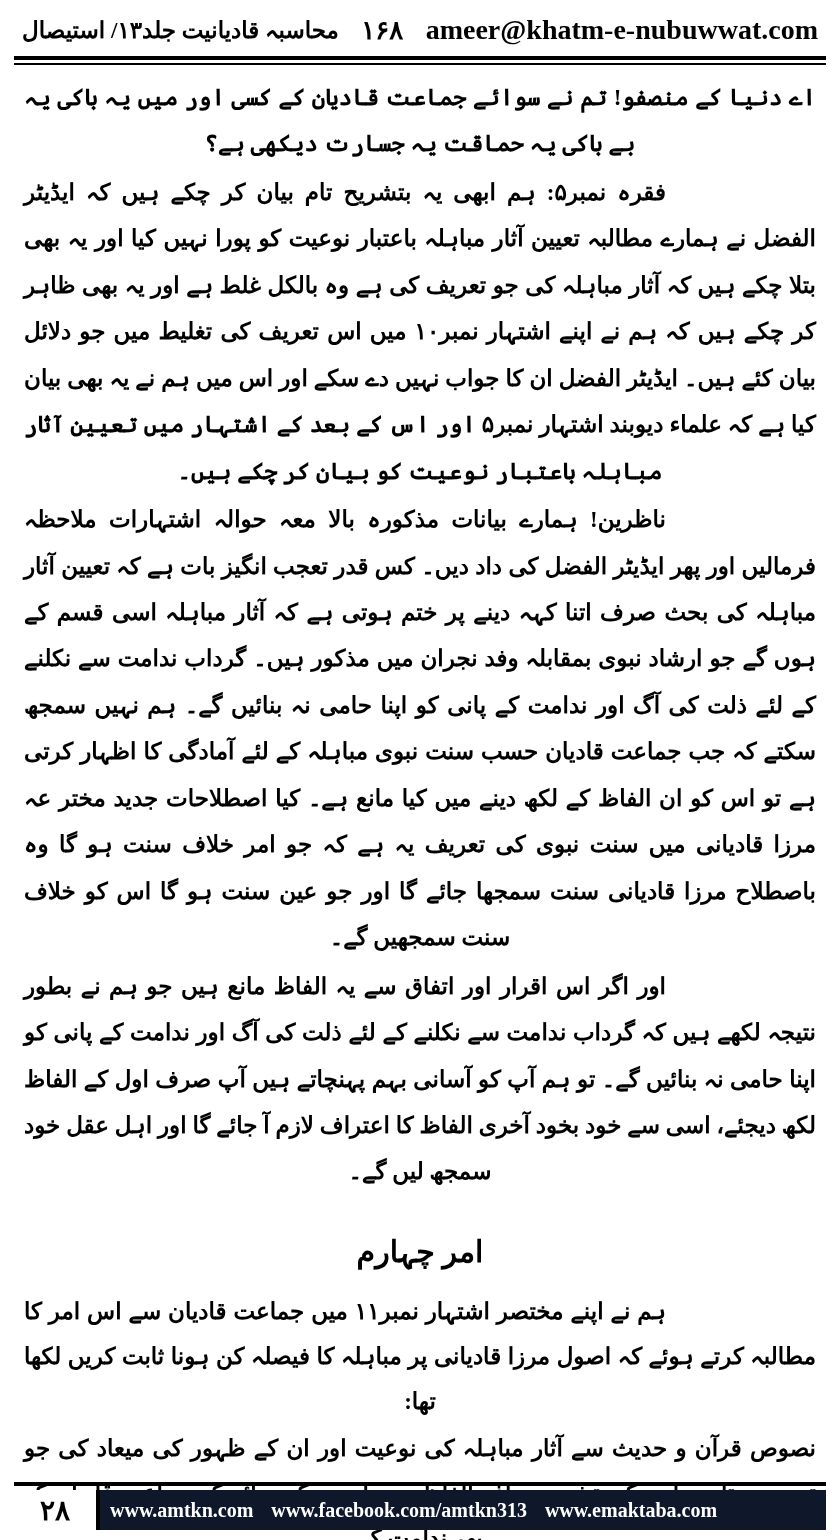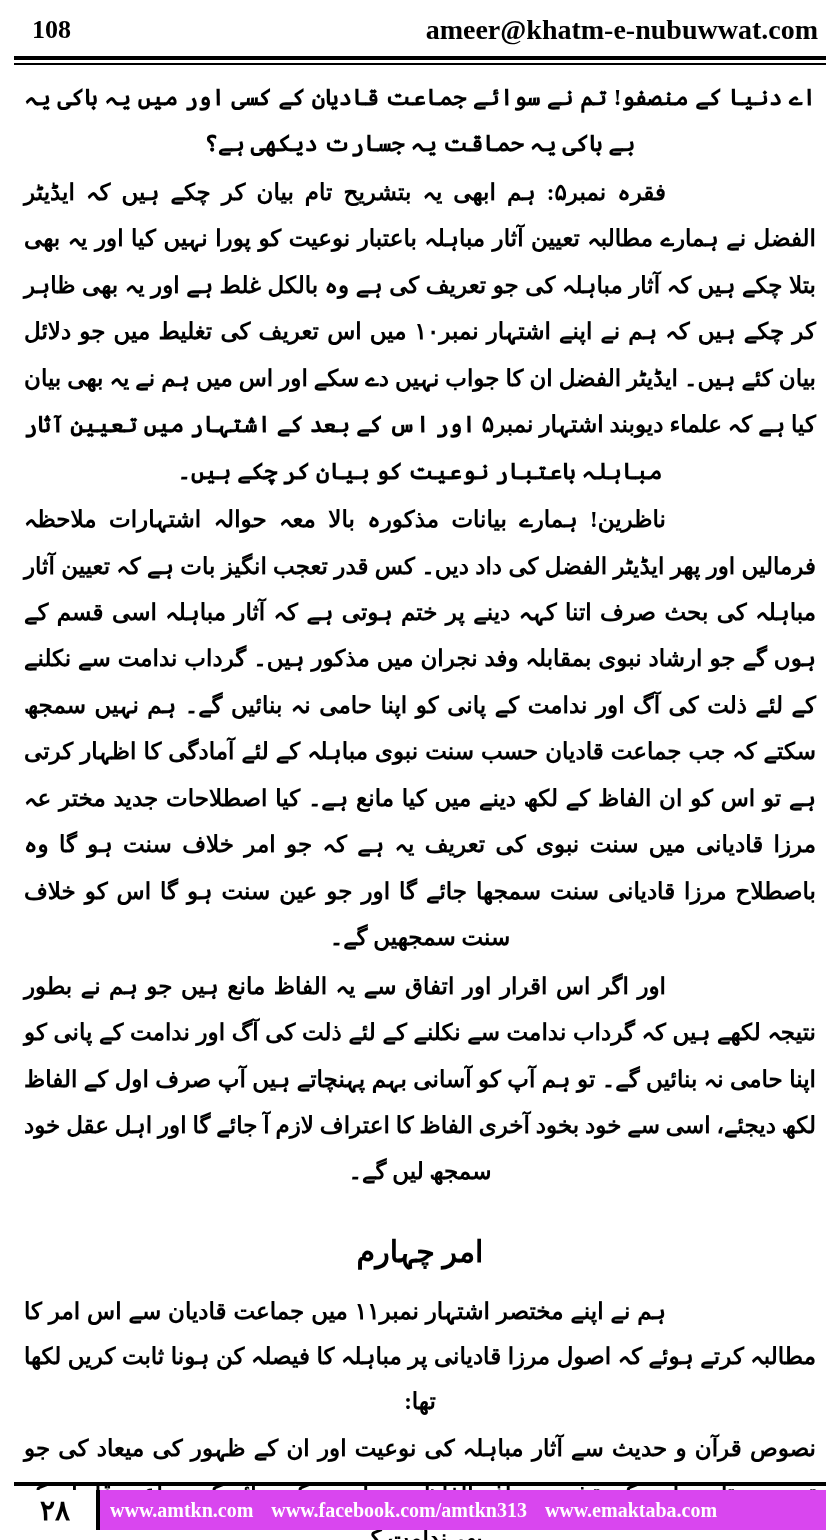--- a/index.html
+++ b/index.html
@@ -100,21 +100,21 @@
     height: 58px;
   }
   .footer-rule {
     height: 4px;
     background: #000;
     margin: 0 14px;
   }
   .footer-bar {
     margin: 4px 14px 12px 14px;
     height: 40px;
-    background: #d946ef;
+    background: #0f172a;
     display: flex;
     align-items: center;
     position: relative;
   }
   .page-number {
     position: absolute;
     left: 0;
     top: 0;
     height: 40px;
     width: 86px;
@@ -146,21 +146,22 @@
     text-decoration: none;
   }
 </style>
 </head>
 <body>
 
 <div class="page">
 
   <div class="header">
     <div class="header-right">ameer@khatm-e-nubuwwat.com</div>
-    <div class="header-center">108</div>
+    <div class="header-center">۱۶۸</div>
+    <div class="header-left">محاسبہ قادیانیت جلد۱۳/ استیصال</div>
   </div>
   <div class="rule"></div>
   <div class="rule thin"></div>
 
   <div class="content">
     <p class="para">اے دنیا کے منصفو! تم نے سوائے جماعت قادیان کے کسی اور میں یہ باکی یہ بے باکی یہ حماقت یہ جسارت دیکھی ہے؟</p>
     <p class="para indent-lg">فقرہ نمبر۵:  ہم ابھی یہ بتشریح تام بیان کر چکے ہیں کہ ایڈیٹر الفضل نے ہمارے مطالبہ تعیین آثار مباہلہ باعتبار نوعیت کو پورا نہیں کیا اور یہ بھی بتلا چکے ہیں کہ آثار مباہلہ کی جو تعریف کی ہے وہ بالکل غلط ہے اور یہ بھی ظاہر کر چکے ہیں کہ ہم نے اپنے اشتہار نمبر۱۰ میں اس تعریف کی تغلیط میں جو دلائل بیان کئے ہیں۔ ایڈیٹر الفضل ان کا جواب نہیں دے سکے اور اس میں ہم نے یہ بھی بیان کیا ہے کہ علماء دیوبند اشتہار نمبر۵ اور اس کے بعد کے اشتہار میں تعیین آثار مباہلہ باعتبار نوعیت کو بیان کر چکے ہیں۔</p>
     <p class="para indent-lg">ناظرین! ہمارے بیانات مذکورہ بالا معہ حوالہ اشتہارات ملاحظہ فرمالیں اور پھر ایڈیٹر الفضل کی داد دیں۔ کس قدر تعجب انگیز بات ہے کہ تعیین آثار مباہلہ کی بحث صرف اتنا کہہ دینے پر ختم ہوتی ہے کہ آثار مباہلہ اسی قسم کے ہوں گے جو ارشاد نبوی بمقابلہ وفد نجران میں مذکور ہیں۔ گرداب ندامت سے نکلنے کے لئے ذلت کی آگ اور ندامت کے پانی کو اپنا حامی نہ بنائیں گے۔ ہم نہیں سمجھ سکتے کہ جب جماعت قادیان حسب سنت نبوی مباہلہ کے لئے آمادگی کا اظہار کرتی ہے تو اس کو ان الفاظ کے لکھ دینے میں کیا مانع ہے۔ کیا اصطلاحات جدید مختر عہ مرزا قادیانی میں سنت نبوی کی تعریف یہ ہے کہ جو امر خلاف سنت ہو گا وہ باصطلاح مرزا قادیانی سنت سمجھا جائے گا اور جو عین سنت ہو گا اس کو خلاف سنت سمجھیں گے۔</p>
     <p class="para indent-lg">اور اگر اس اقرار اور اتفاق سے یہ الفاظ مانع ہیں جو ہم نے بطور نتیجہ لکھے ہیں کہ گرداب ندامت سے نکلنے کے لئے ذلت کی آگ اور ندامت کے پانی کو اپنا حامی نہ بنائیں گے۔ تو ہم آپ کو آسانی بہم پہنچاتے ہیں آپ صرف اول کے الفاظ لکھ دیجئے، اسی سے خود بخود آخری الفاظ کا اعتراف لازم آ جائے گا اور اہل عقل خود سمجھ لیں گے۔</p>
 

